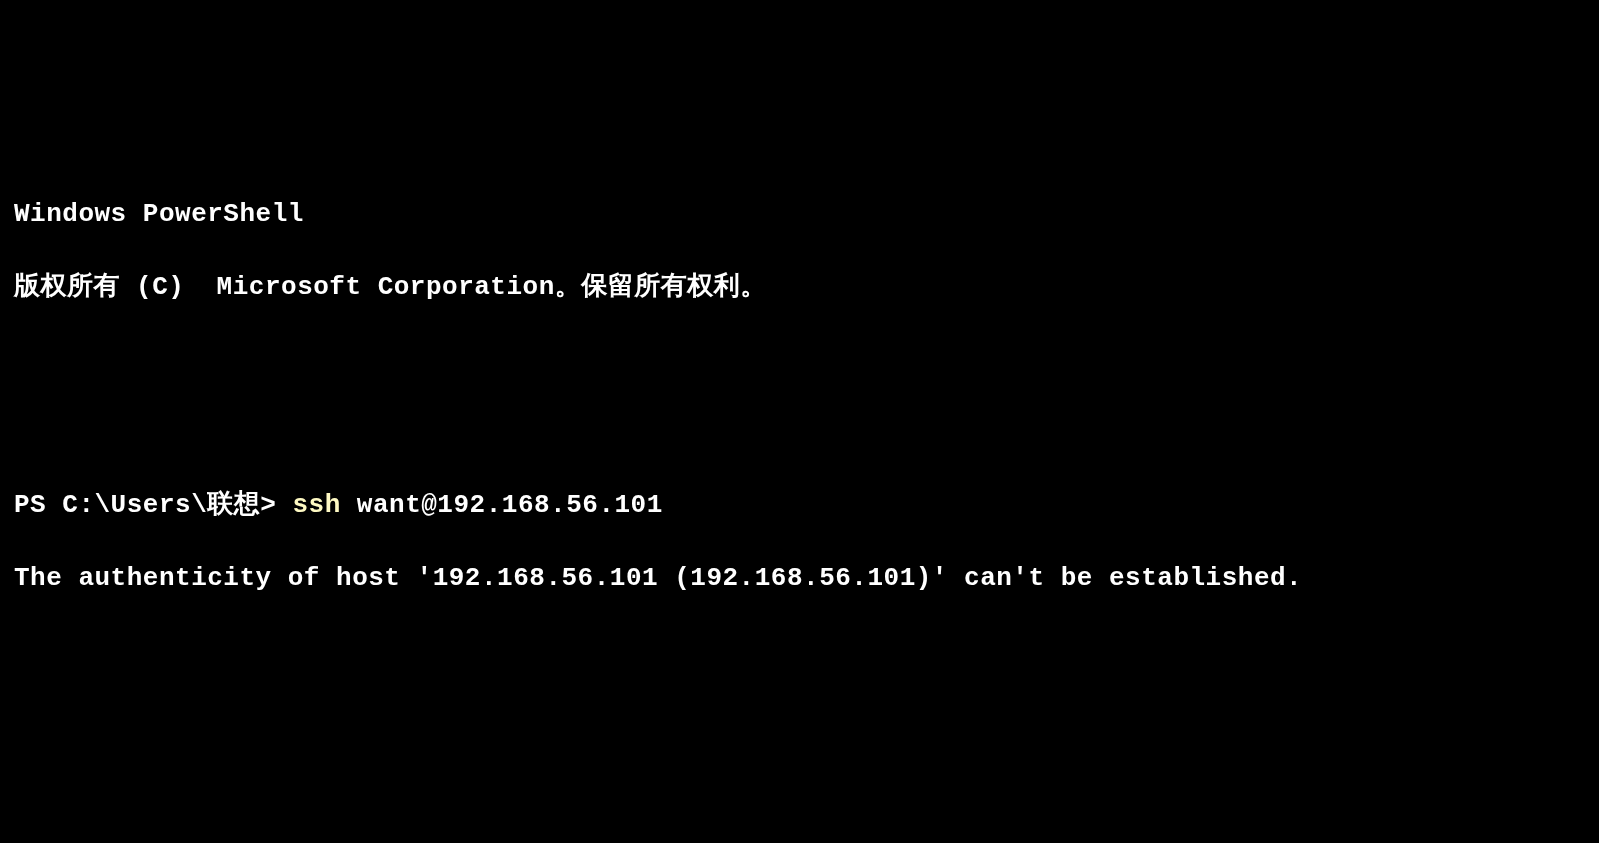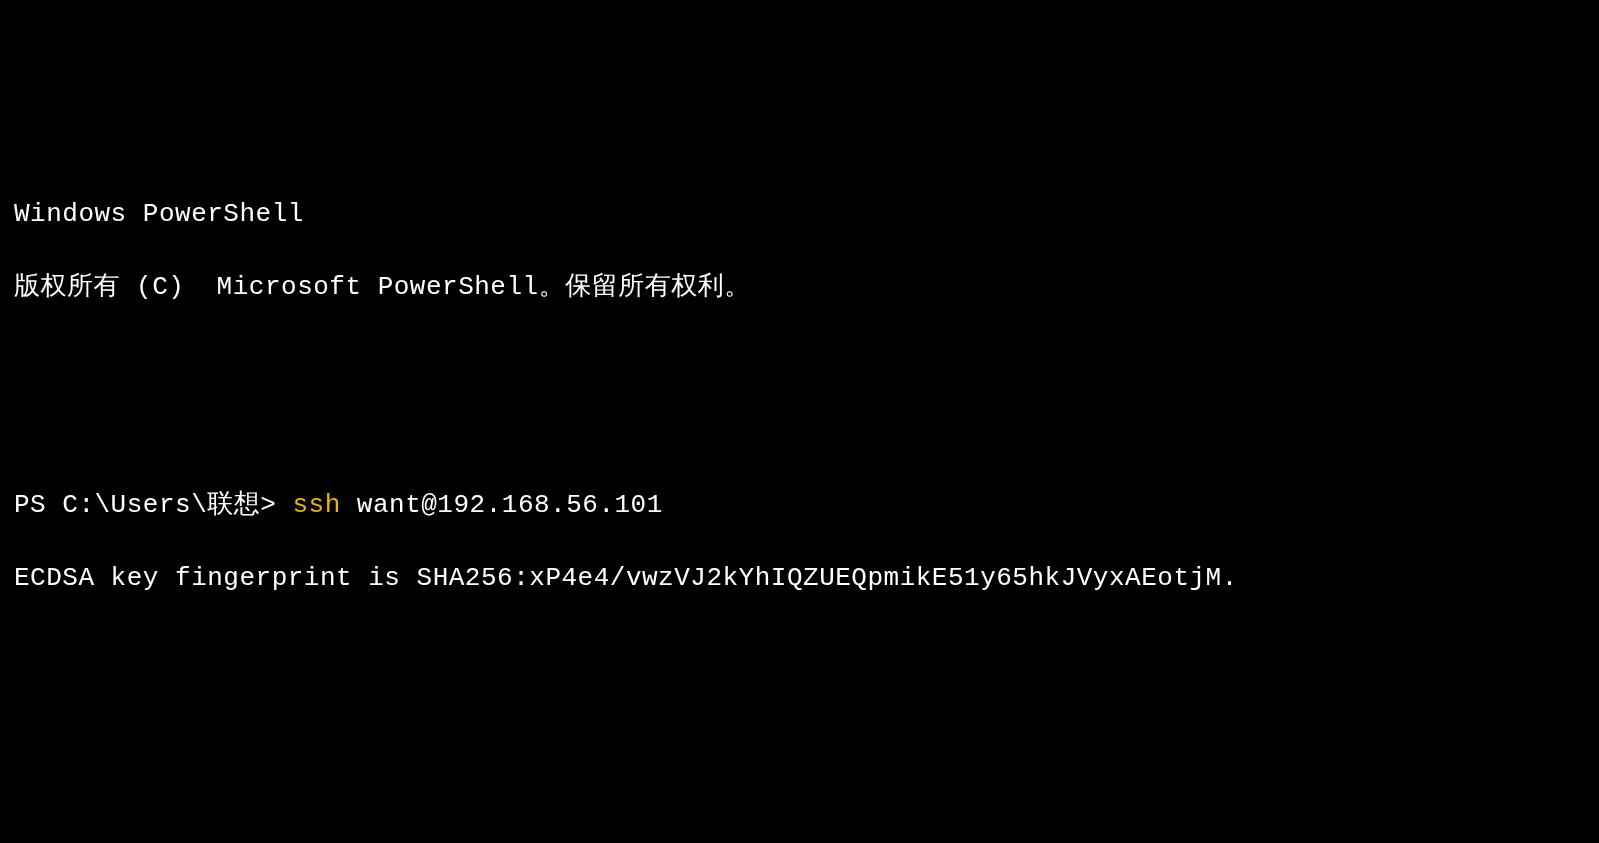--- a/index.html
+++ b/index.html
@@ -15,38 +15,39 @@
       line-height: 1.4;
       padding: 14px;
       white-space: pre;
       letter-spacing: 0.5px;
     }
     .terminal {
       width: 100%;
     }
     .line {
       display: block;
+      font-weight: bold;
     }
     .yellow {
-      color: #eab308;
+      color: #fef9c3;
       text-align: right;
     }
   </style>
 </head>
 <body>
 
 
 
 <div class="terminal">
 <span class="line">Windows PowerShell</span>
-<span class="line">版权所有 (C)  Microsoft PowerShell。保留所有权利。</span>
+<span class="line">版权所有 (C)  Microsoft Corporation。保留所有权利。</span>
 <span class="line"> </span>
 <span class="line"> </span>
 <span class="line"><span>PS C:\Users\联想&gt; </span><span class="yellow">ssh</span><span> want@192.168.56.101</span></span>
-<span class="line">ECDSA key fingerprint is SHA256:xP4e4/vwzVJ2kYhIQZUEQpmikE51y65hkJVyxAEotjM.</span>
+<span class="line">The authenticity of host '192.168.56.101 (192.168.56.101)' can't be established.</span>
 
 
 
 
 
 
 
 
 
 

